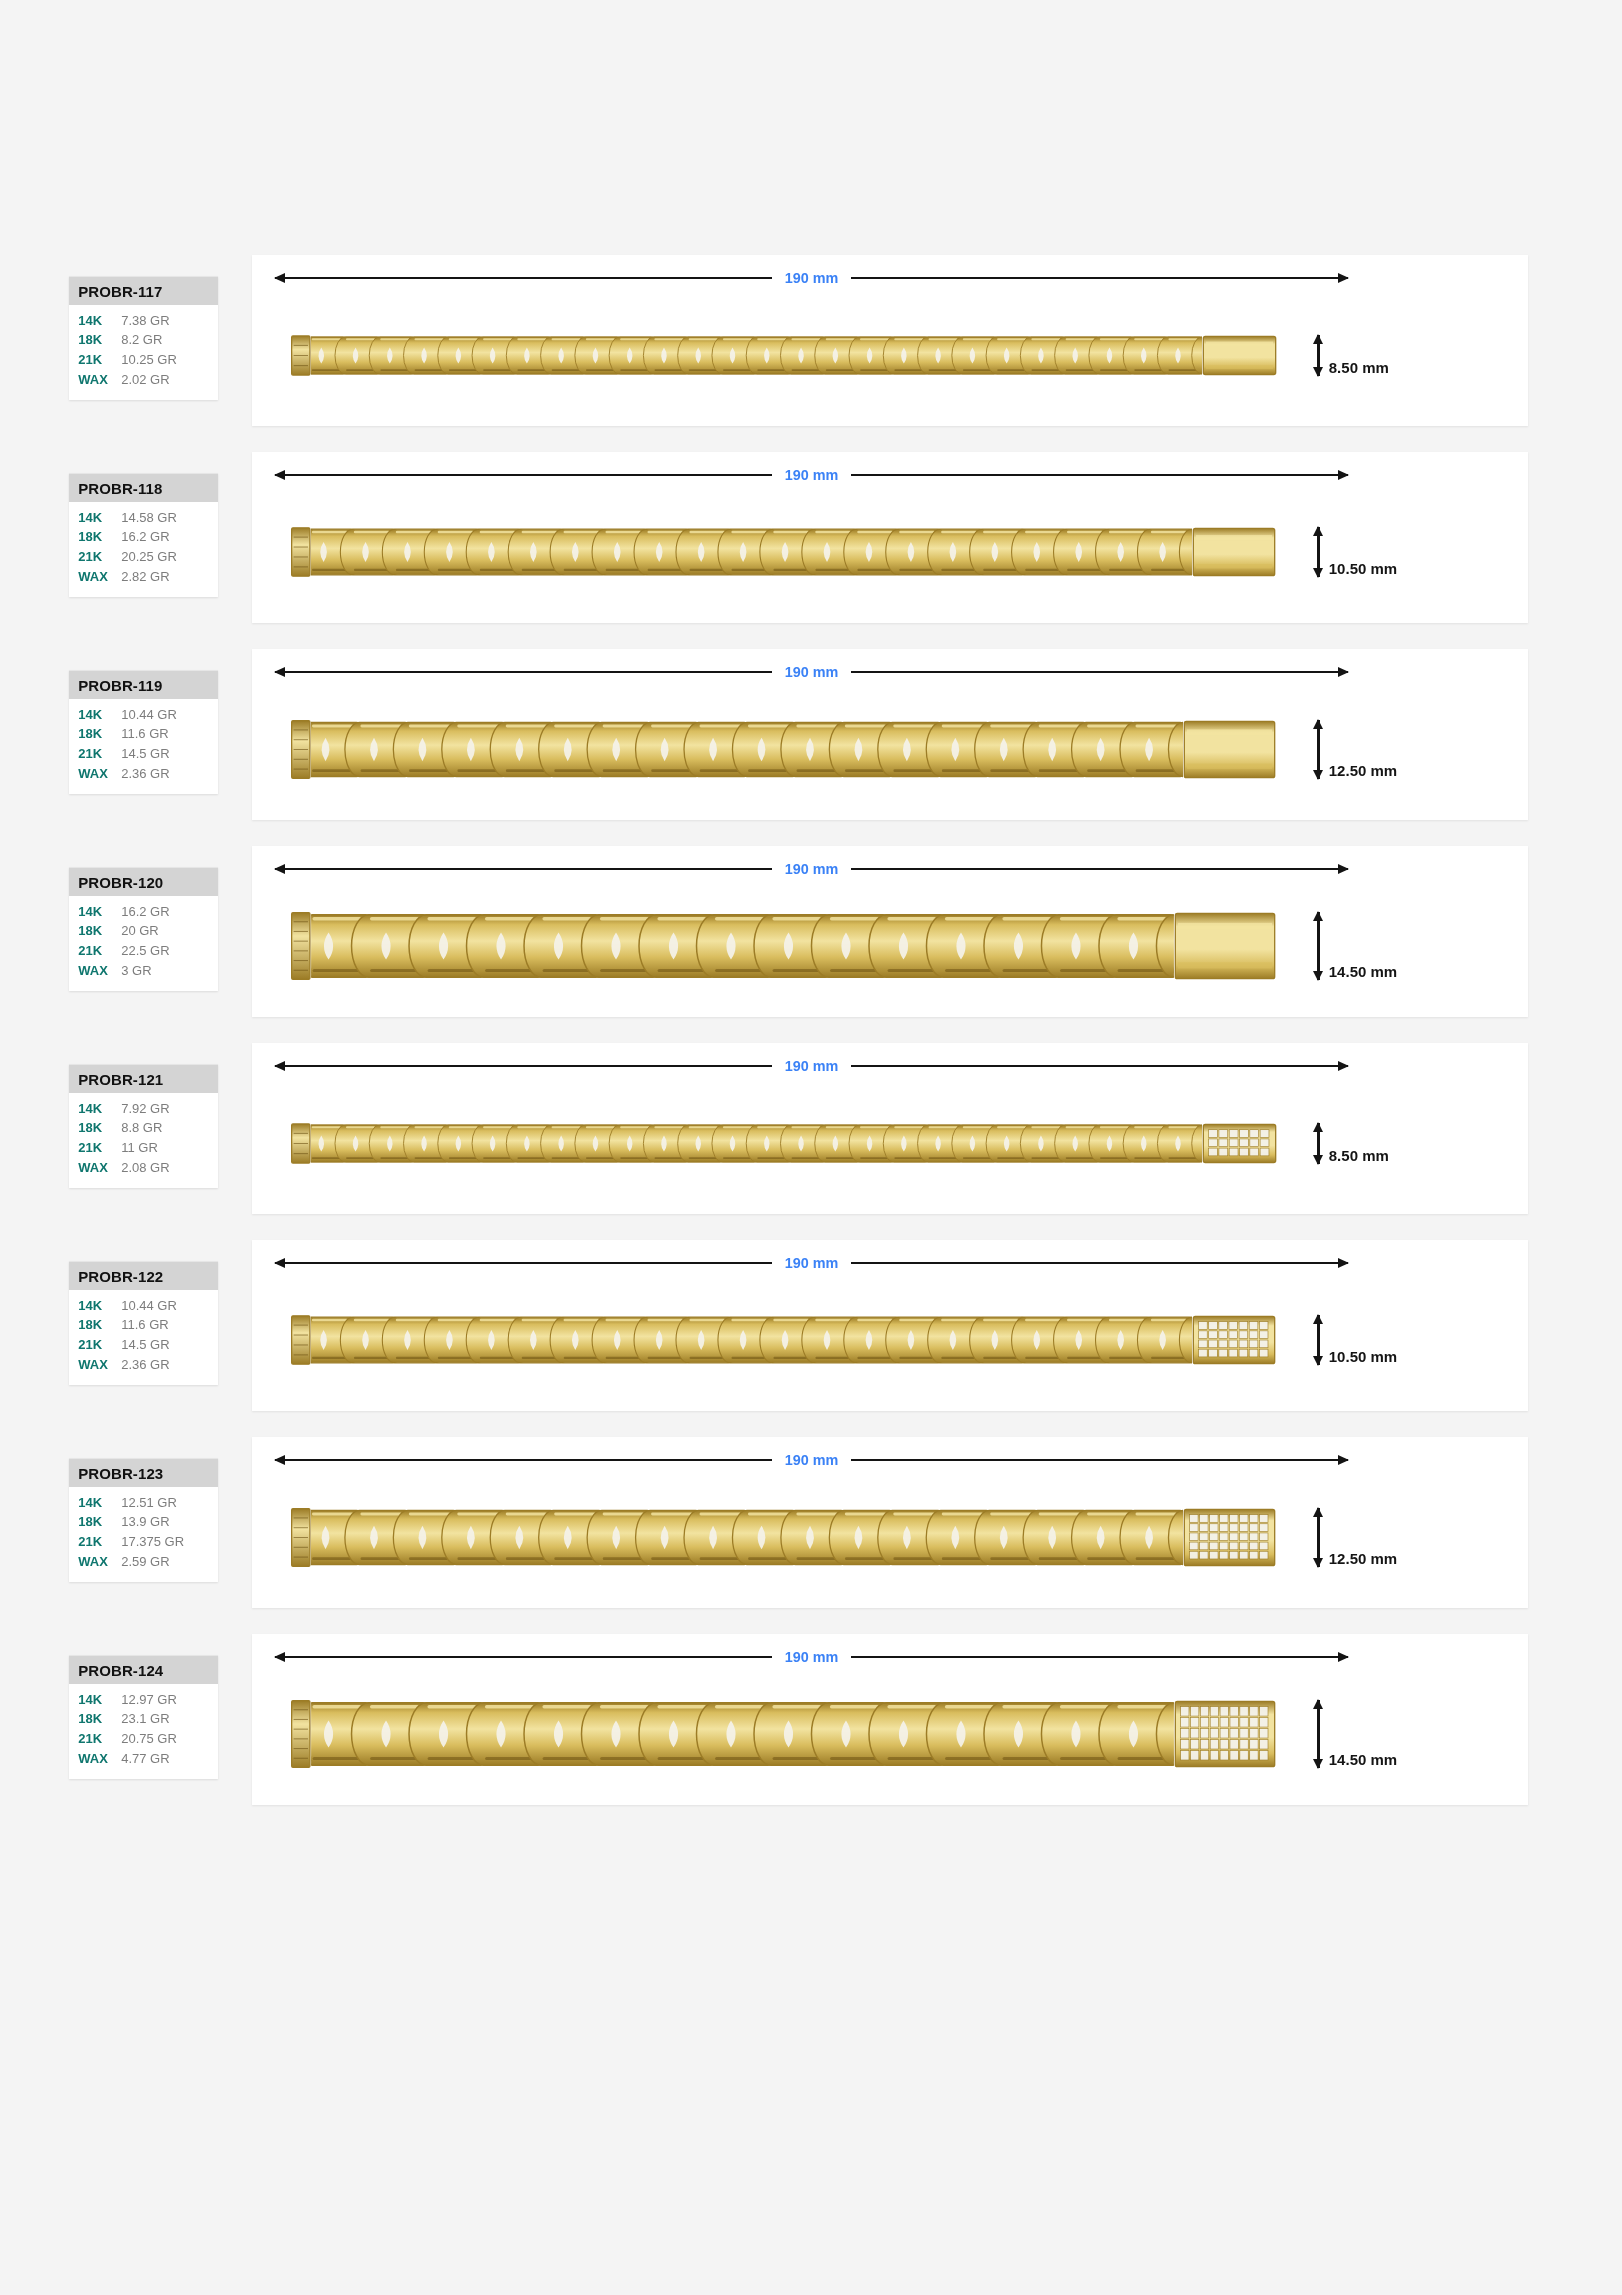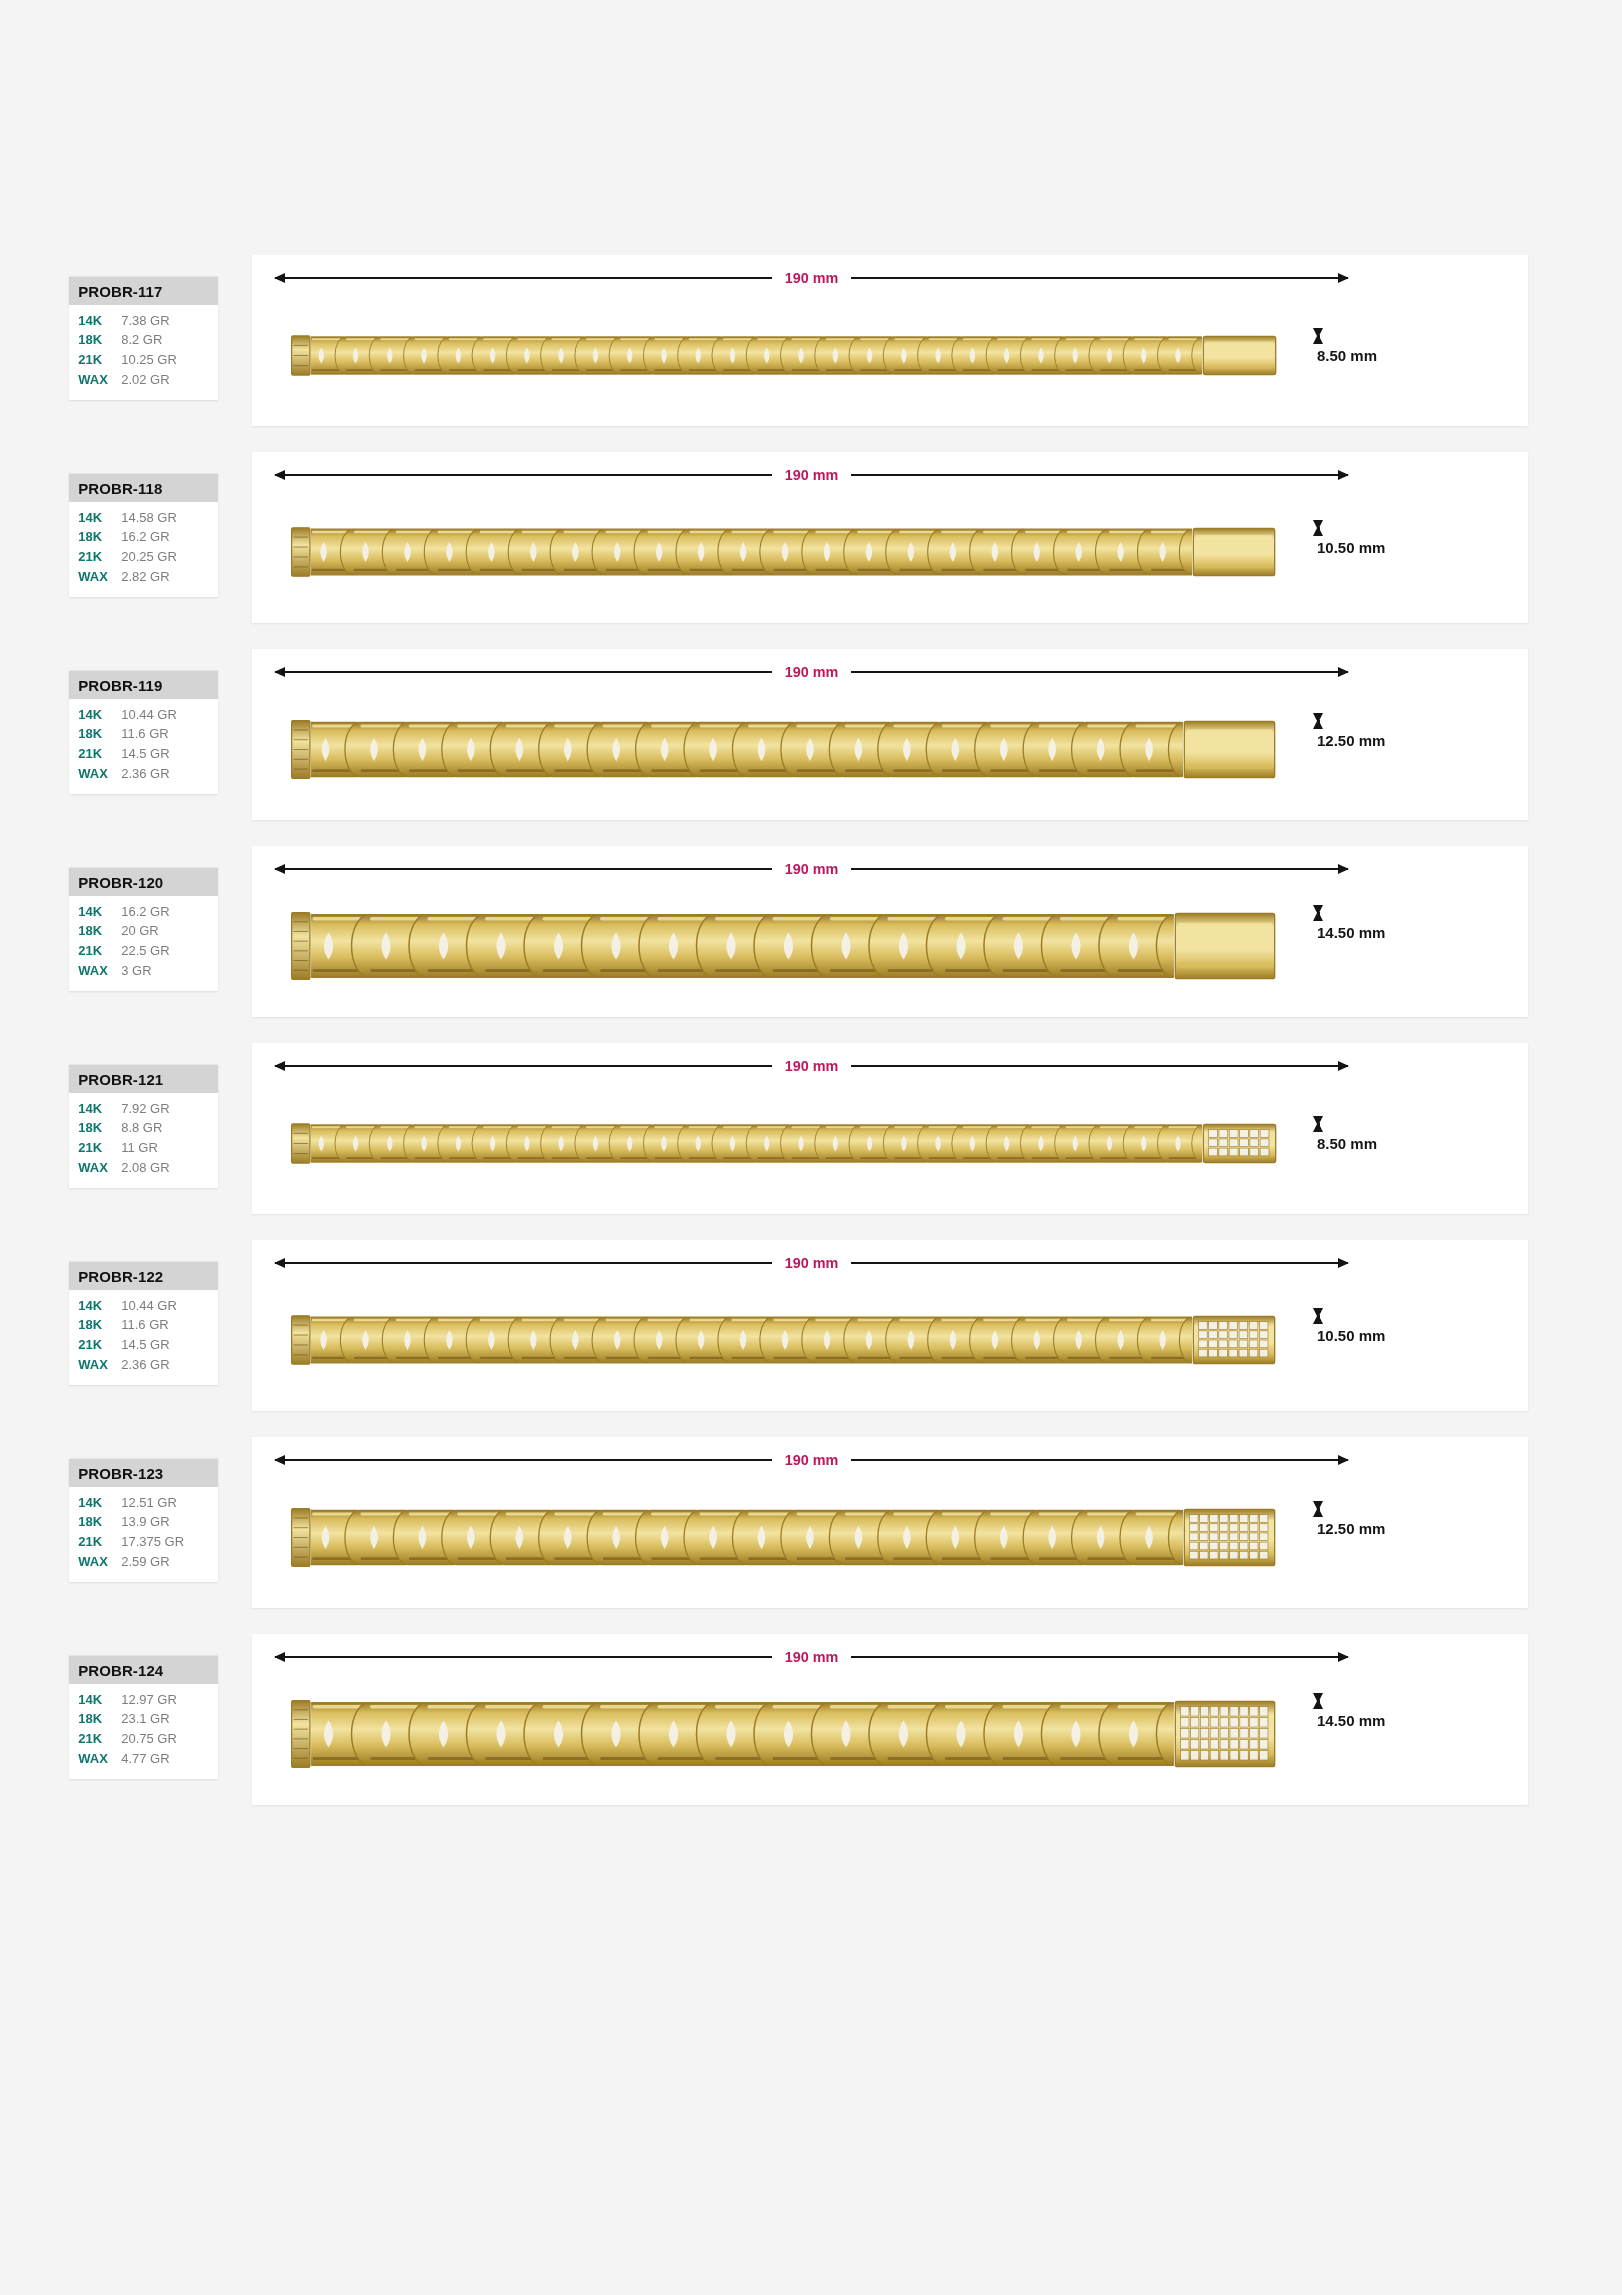--- a/index.html
+++ b/index.html
@@ -118,31 +118,30 @@
     border-top: 5.2px solid transparent;
     border-bottom: 5.2px solid transparent;
     border-left: 11.8px solid #141414;
     transform: translateY(-50%);
   }
   .dim-width-label {
     flex: 0 0 auto;
     padding: 0 13px;
     font-size: 14.4px;
     font-weight: bold;
-    color: #be185d;
+    color: #3b82f6;
     white-space: nowrap;
   }
 
   
   .dim-height {
     position: absolute;
     display: flex;
-    align-items: flex-start;
+    align-items: flex-end;
     gap: 9.2px;
-    flex-direction: column;
   }
   .dim-vline {
     width: 2.6px;
     background: #141414;
     position: relative;
     flex: 0 0 2.6px;
   }
   .dim-vline::before {
     content: "";
     position: absolute;

